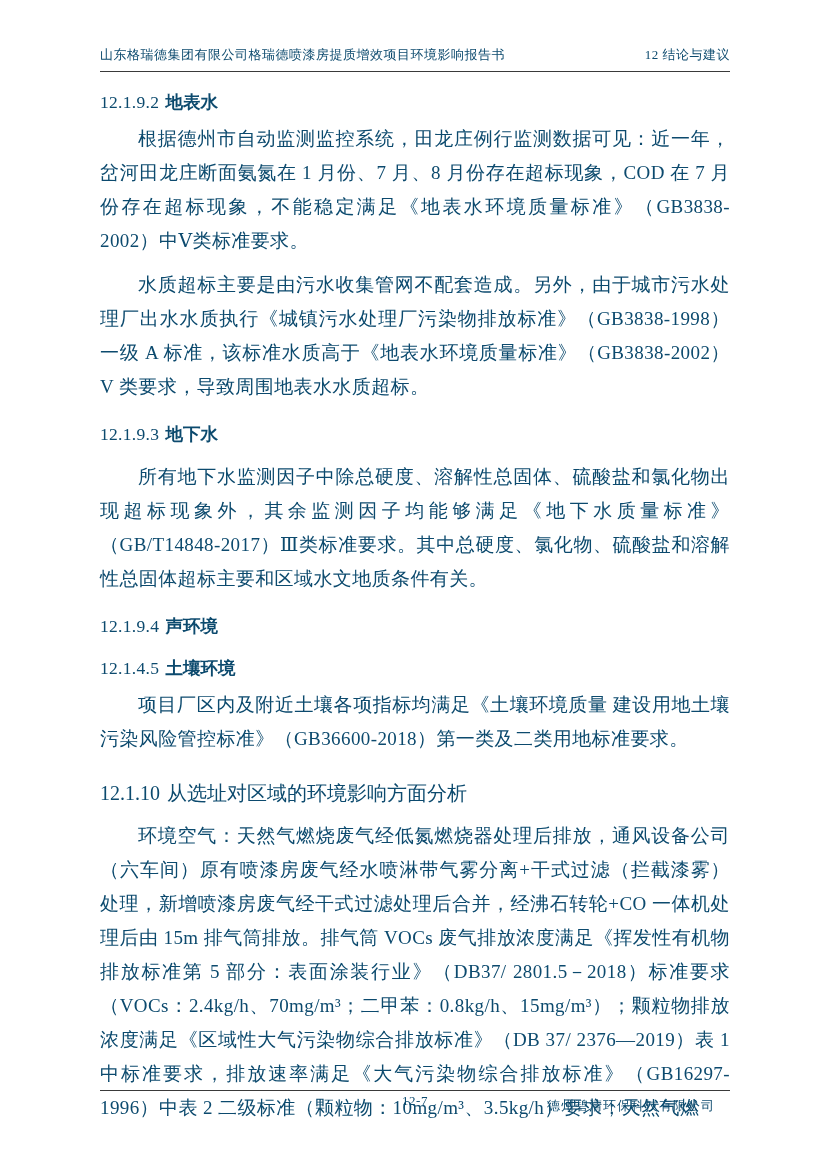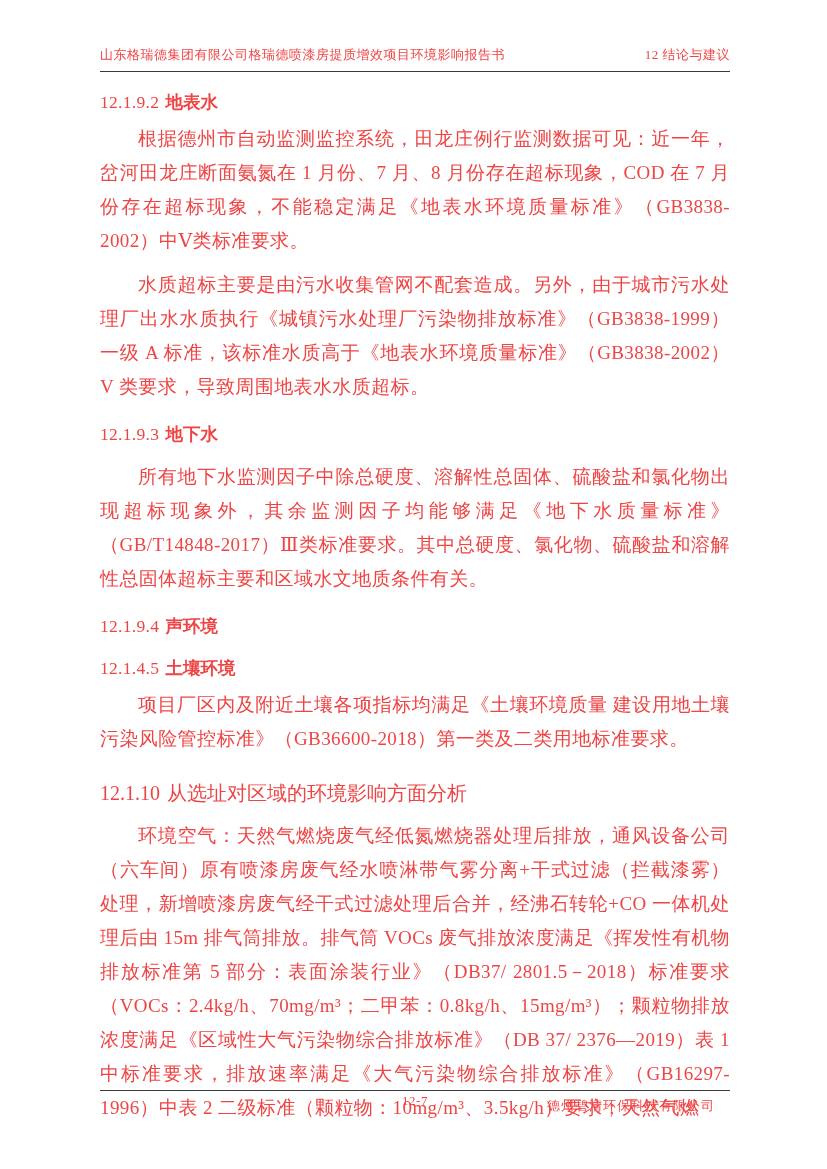--- a/index.html
+++ b/index.html
@@ -6,21 +6,21 @@
     margin: 0;
     padding: 0;
     background: #ffffff;
   }
   .page {
     position: relative;
     width: 827px;
     height: 1169px;
     box-sizing: border-box;
     background: #ffffff;
-    color: #ef4444;
+    color: #0c4a6e;
     font-family: "Liberation Serif", "DejaVu Serif", serif;
     padding: 46px 97px 0 100px;
     overflow: hidden;
   }
   .doc-header {
     display: flex;
     justify-content: space-between;
     align-items: flex-end;
     font-size: 13px;
     letter-spacing: 0.5px;
@@ -99,21 +99,21 @@
   </div>
 
   <div class="doc-body">
 
     <div class="sec-heading">
       <span class="h-num">12.1.9.2</span><span class="h-title">地表水</span>
     </div>
 
     <p class="para">根据德州市自动监测监控系统，田龙庄例行监测数据可见：近一年，岔河田龙庄断面氨氮在 1 月份、7 月、8 月份存在超标现象，COD 在 7 月份存在超标现象，不能稳定满足《地表水环境质量标准》（GB3838-2002）中Ⅴ类标准要求。</p>
 
-    <p class="para mt-md">水质超标主要是由污水收集管网不配套造成。另外，由于城市污水处理厂出水水质执行《城镇污水处理厂污染物排放标准》（GB3838-1999）一级 A 标准，该标准水质高于《地表水环境质量标准》（GB3838-2002）V 类要求，导致周围地表水水质超标。</p>
+    <p class="para mt-md">水质超标主要是由污水收集管网不配套造成。另外，由于城市污水处理厂出水水质执行《城镇污水处理厂污染物排放标准》（GB3838-1998）一级 A 标准，该标准水质高于《地表水环境质量标准》（GB3838-2002）V 类要求，导致周围地表水水质超标。</p>
 
     <div class="sec-heading">
       <span class="h-num">12.1.9.3</span><span class="h-title">地下水</span>
     </div>
 
     <p class="para mt-lg">所有地下水监测因子中除总硬度、溶解性总固体、硫酸盐和氯化物出现超标现象外，其余监测因子均能够满足《地下水质量标准》（GB/T14848-2017）Ⅲ类标准要求。其中总硬度、氯化物、硫酸盐和溶解性总固体超标主要和区域水文地质条件有关。</p>
 
     <div class="sec-heading">
       <span class="h-num">12.1.9.4</span><span class="h-title">声环境</span>
     </div>

